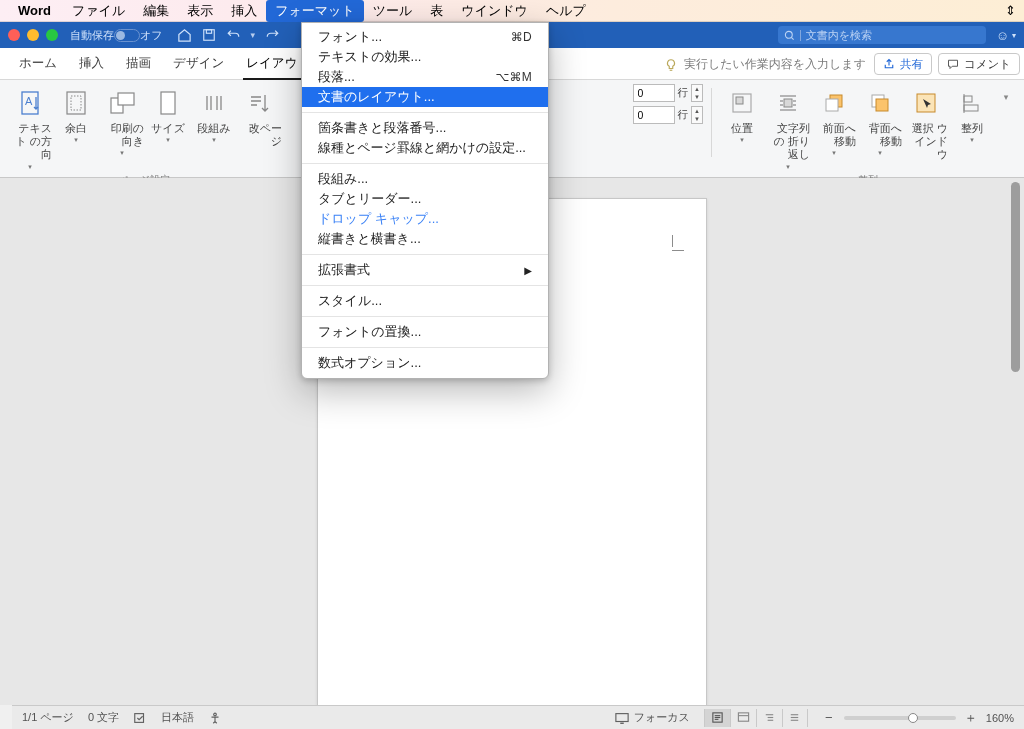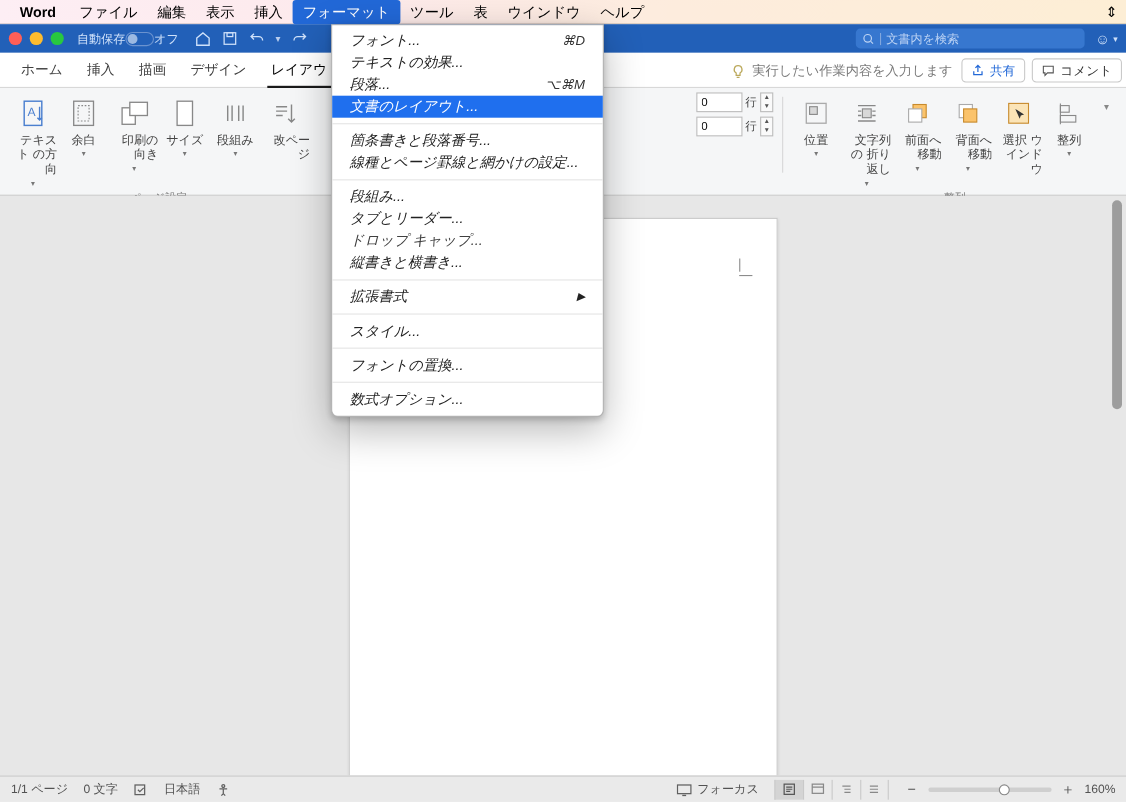--- a/index.html
+++ b/index.html
@@ -52,39 +52,39 @@
 .vsep { width:1px; background:#d8d8d8; margin:8px 0 20px; }
 .spacing-fields { display:flex; flex-direction:column; gap:4px; margin-left:auto; padding:4px 8px 0 0; }
 .spinfield { display:flex; align-items:center; gap:3px; }
 .spinfield input { width:42px; height:18px; border:1px solid #bbb; background:#fff; font-size:10.5px; padding:0 4px; }
 .spinfield .unit { font-size:10.5px; color:#444; }
 .spinfield .spin { width:12px; height:18px; border:1px solid #bbb; background:#fafafa; display:flex; flex-direction:column; }
 .spinfield .spin span { flex:1; font-size:6px; display:flex; align-items:center; justify-content:center; color:#555; }
 
 
 .dropdown { position:absolute; left:301px; top:22px; width:248px; background:#fff; border:1px solid #b2b2b2; box-shadow:0 12px 36px rgba(0,0,0,0.28),0 2px 6px rgba(0,0,0,0.2); border-radius:0 0 6px 6px; padding:4px 0 5px; z-index:50; font-size:13px; color:#222; }
-.dropdown .mi { display:flex; align-items:center; height:20px; padding:0 16px; position:relative;font-style:italic; }
+.dropdown .mi { display:flex; align-items:center; height:20px; padding:0 16px; position:relative; }
 .dropdown .mi.hl { background:#1f6fee; color:#fff; }
-.dropdown .mi.dis { color:#404040; }
+.dropdown .mi.dis { color:#3b82f6; }
 .dropdown .sep { height:1px; background:#e4e4e4; margin:5px 0; }
 .dropdown .shortcut { margin-left:auto; font-size:12px; color:#333; letter-spacing:0.02em; }
 .dropdown .sub { margin-left:auto; font-size:10px; color:#222; }
 
 
 .workspace { position:absolute; top:178px; bottom:24px; left:0; right:0; background:#e7e7e7; overflow:hidden; }
 .vscroll { position:absolute; right:2px; top:4px; bottom:4px; width:14px; }
 .vscroll .track { position:absolute; inset:0; background:transparent; }
 .vscroll .thumb { position:absolute; right:2px; top:0; width:9px; height:190px; background:rgba(0,0,0,0.32); border-radius:5px; }
 .page { position:absolute; left:50%; transform:translateX(-50%); top:20px; width:390px; height:540px; background:#fff; border:1px solid #c7c7c7; box-shadow:0 1px 3px rgba(0,0,0,0.1); }
 .page .corner { position:absolute; right:18px; top:36px; width:16px; height:16px; }
 .page .corner::before { content:""; position:absolute; left:0; bottom:0; width:12px; height:1px; background:#8c8c8c; }
 .page .corner::after { content:""; position:absolute; left:0; top:0; width:1px; height:12px; background:#8c8c8c; }
 
 
-.statusbar { position:absolute; bottom:0; left:0; right:0; height:24px; background:#eaeaea; border-top:1px solid #c9c9c9; display:flex; align-items:center; font-size:11px; color:#525252; padding:0 10px; gap:14px; }
+.statusbar { position:absolute; bottom:0; left:12px; right:0; height:24px; background:#eaeaea; border-top:1px solid #c9c9c9; display:flex; align-items:center; font-size:11px; color:#525252; padding:0 10px; gap:14px; }
 .statusbar .sbitem { display:flex; align-items:center; gap:5px; }
 .statusbar .spacer { flex:1; }
 .statusbar .viewbtns { display:flex; gap:0; }
 .statusbar .viewbtns .vb { width:26px; height:18px; display:flex; align-items:center; justify-content:center; border-left:1px solid #c9c9c9; }
 .statusbar .viewbtns .vb:last-child { border-right:1px solid #c9c9c9; }
 .statusbar .viewbtns .vb.active { background:#d4d4d4; }
 .zoom { display:flex; align-items:center; gap:8px; }
 .zoom .slider { width:112px; height:4px; background:#cfcfcf; border-radius:2px; position:relative; }
 .zoom .slider .knob { position:absolute; left:62%; top:50%; transform:translate(-50%,-50%); width:10px; height:10px; background:#fff; border:1px solid #888; border-radius:50%; }
 .zoom .pm { font-size:13px; color:#555; width:14px; text-align:center; }

